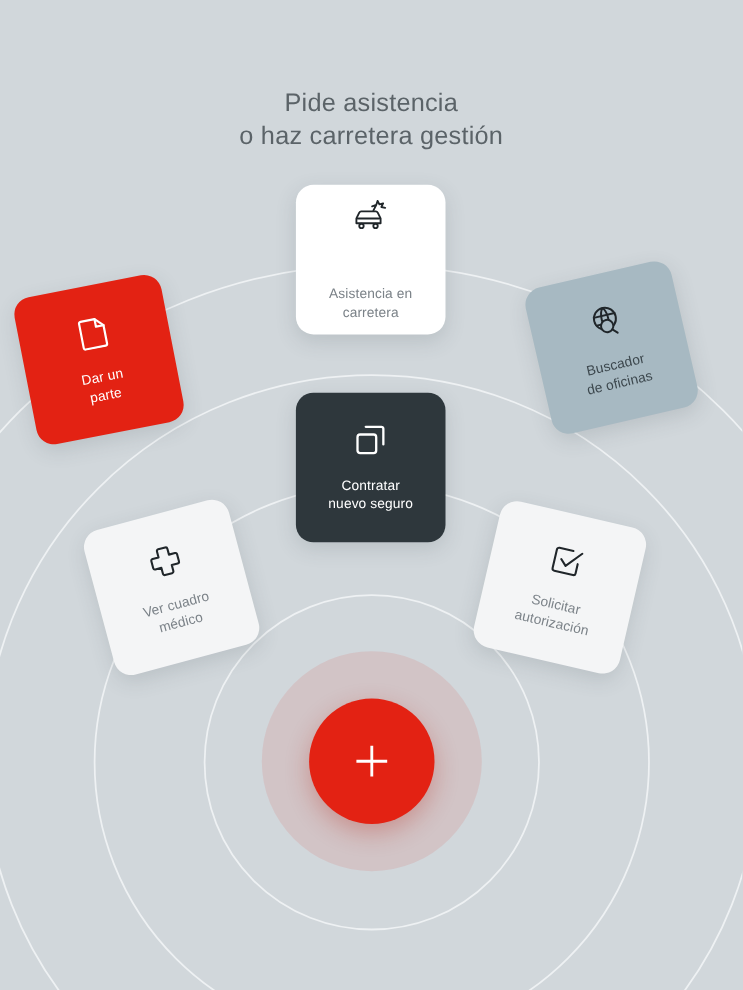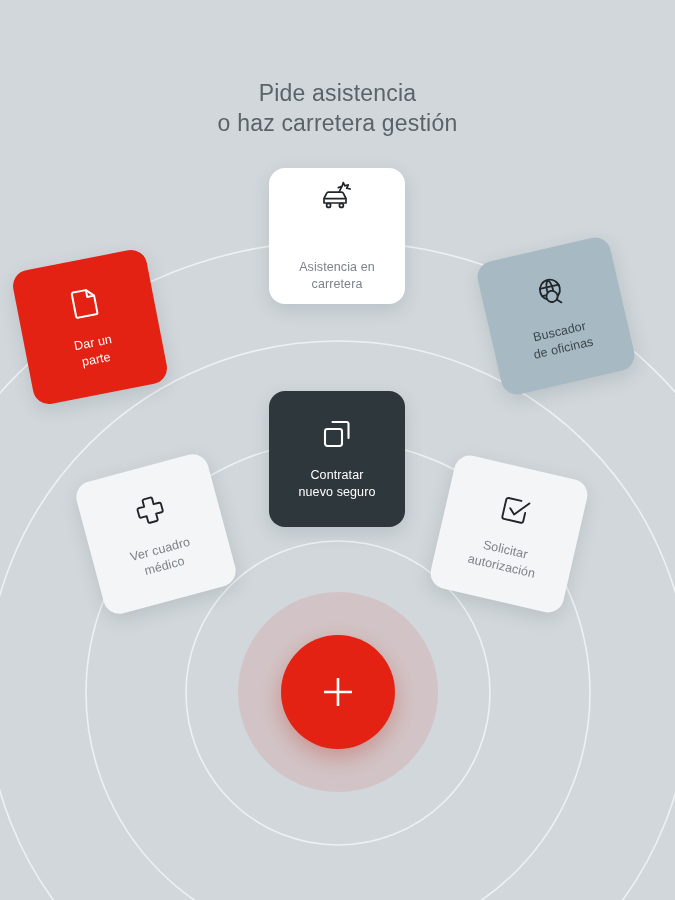--- a/index.html
+++ b/index.html
@@ -67,21 +67,21 @@
   .card.dark { background:#2e373c; }
   .card.dark .lbl { color:#ffffff; }
   .card.steel { background:#a7b9c2; }
   .card.steel .lbl { color:#3c474d; }
 
   
   #card-dar-un-parte    { left:22px;  top:259px; transform:rotate(-11deg); }
   #card-asistencia      { left:269px; top:168px; transform:rotate(0deg); }
   #card-buscador        { left:488px; top:248px; transform:rotate(-13deg); }
   #card-ver-cuadro      { left:88px;  top:466px; transform:rotate(-15deg); }
-  #card-contratar       { left:269px; top:357px; transform:rotate(0deg);margin-top:34px; }
+  #card-contratar       { left:269px; top:357px; transform:rotate(0deg); }
   #card-solicitar       { left:441px; top:466px; transform:rotate(13deg); }
 
   
   #fab-halo {
     position:absolute;
     left:238px; top:592px;
     width:200px; height:200px;
     border-radius:50%;
     background:rgba(227,34,19,0.10);
   }

